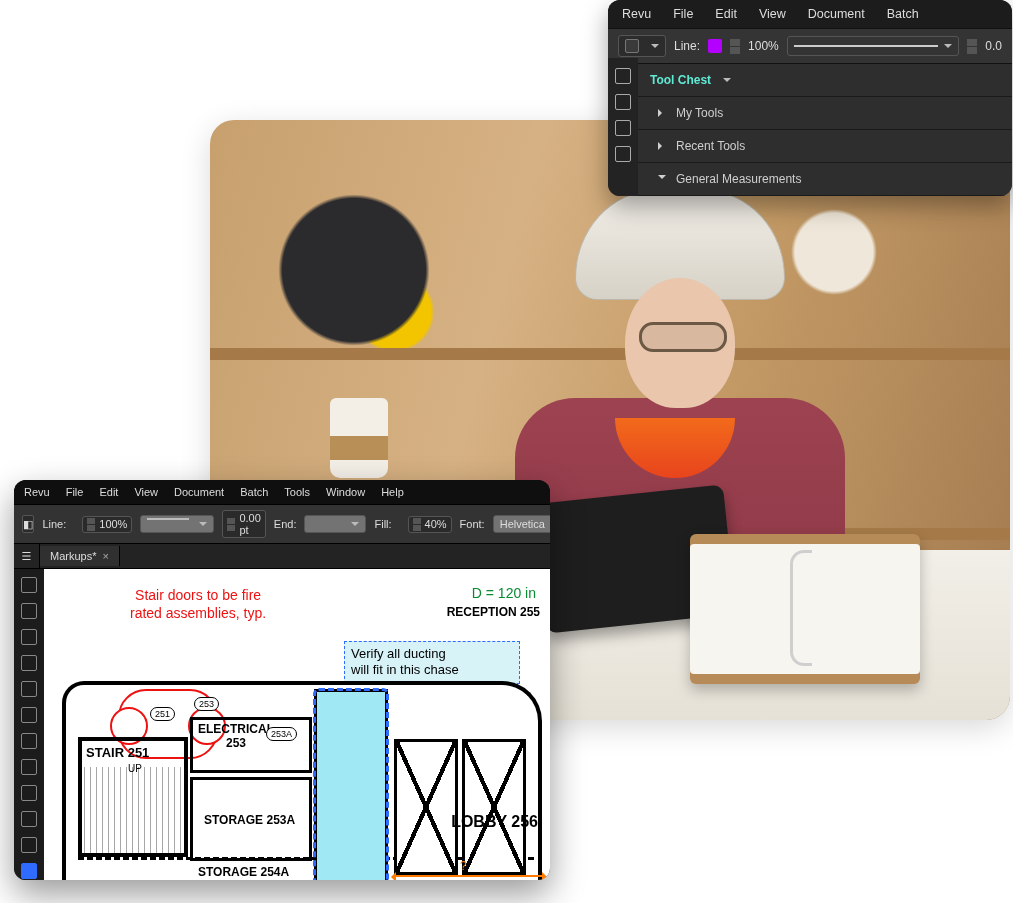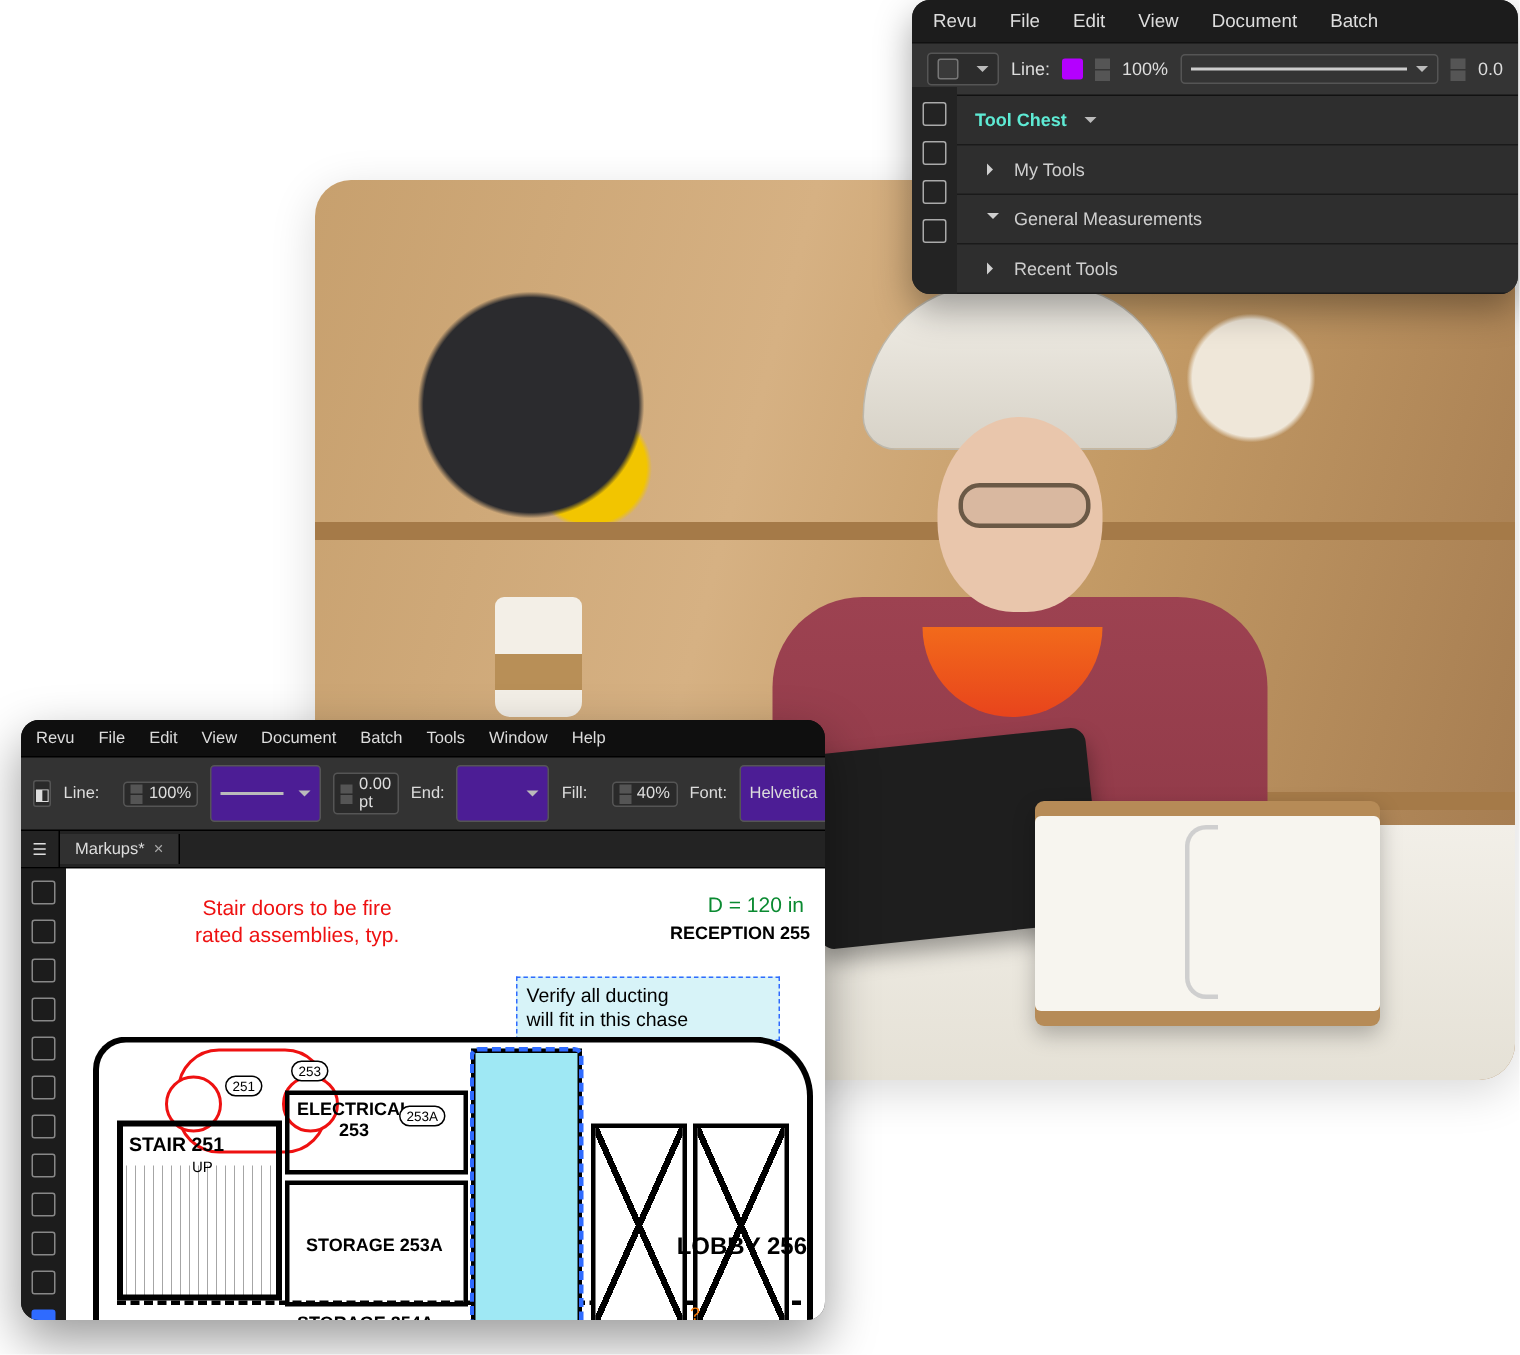--- a/index.html
+++ b/index.html
@@ -86,21 +86,21 @@
     position:absolute; left:14px; top:480px;
     width:536px; height:400px;
     background:#141414;color:#ddd;border-radius:12px;overflow:hidden;
     box-shadow:0 14px 34px rgba(0,0,0,.4);font-size:11px
   }
   .app-menu{display:flex;gap:16px;padding:6px 10px;background:#0f0f0f}
   .app-tools{display:flex;align-items:center;gap:8px;padding:5px 8px;background:#333;border-top:1px solid #000;border-bottom:1px solid #000}
   .tool-ico{width:18px;height:18px;border:1px solid #555;border-radius:2px;background:#2a2a2a;display:flex;align-items:center;justify-content:center}
   .numfield{display:flex;align-items:center;gap:4px;border:1px solid #555;border-radius:3px;padding:1px 4px;background:#2a2a2a}
   .numfield .stepper b{width:8px;height:6px}
-  .selbox{display:flex;align-items:center;gap:4px;border:1px solid #555;border-radius:3px;padding:12px 6px;background:#4c1d95}
+  .selbox{display:flex;gap:4px;border:1px solid #555;border-radius:3px;padding:2px 6px;background:#737373}
   .thinline{width:42px;border-top:2px solid #bbb}
   .tab-row{display:flex;align-items:center;background:#232323;border-bottom:1px solid #000}
   .tab-row .thumbs{width:26px;display:flex;align-items:center;justify-content:center;border-right:1px solid #000;height:24px}
   .tab{padding:4px 10px;background:#303030;border-right:1px solid #000;display:flex;gap:6px}
   .tab .x{opacity:.7}
   .app-body{position:relative;display:flex;height:calc(100% - 78px)}
   .vstrip{width:30px;background:#1c1c1c;display:flex;flex-direction:column;align-items:center;gap:10px;padding:8px 0}
   .vstrip span{width:16px;height:16px;border:1.4px solid #888;border-radius:2px}
   .vstrip span.active{background:#2f6bff;border-color:#2f6bff}
   .canvas{flex:1;background:#fff;color:#000;position:relative;overflow:hidden}
@@ -203,26 +203,26 @@
   <div class="tc-body">
     <div class="tc-head">
       <span>Tool Chest</span>
       <span class="caret"></span>
     </div>
     <div class="tnode">
       <span class="tri r"></span>
       <span>My Tools</span>
     </div>
     <div class="tnode">
+      <span class="tri r"></span>
+      <span>Recent Tools</span>
+    </div>
+    <div class="tnode">
       <span class="tri d"></span>
       <span>General Measurements</span>
-    </div>
-    <div class="tnode">
-      <span class="tri r"></span>
-      <span>Recent Tools</span>
     </div>
   </div>
 </div>
 
 <div class="app">
   <div class="app-menu">
     <span>Revu</span>
     <span>File</span>
     <span>Edit</span>
     <span>View</span>

